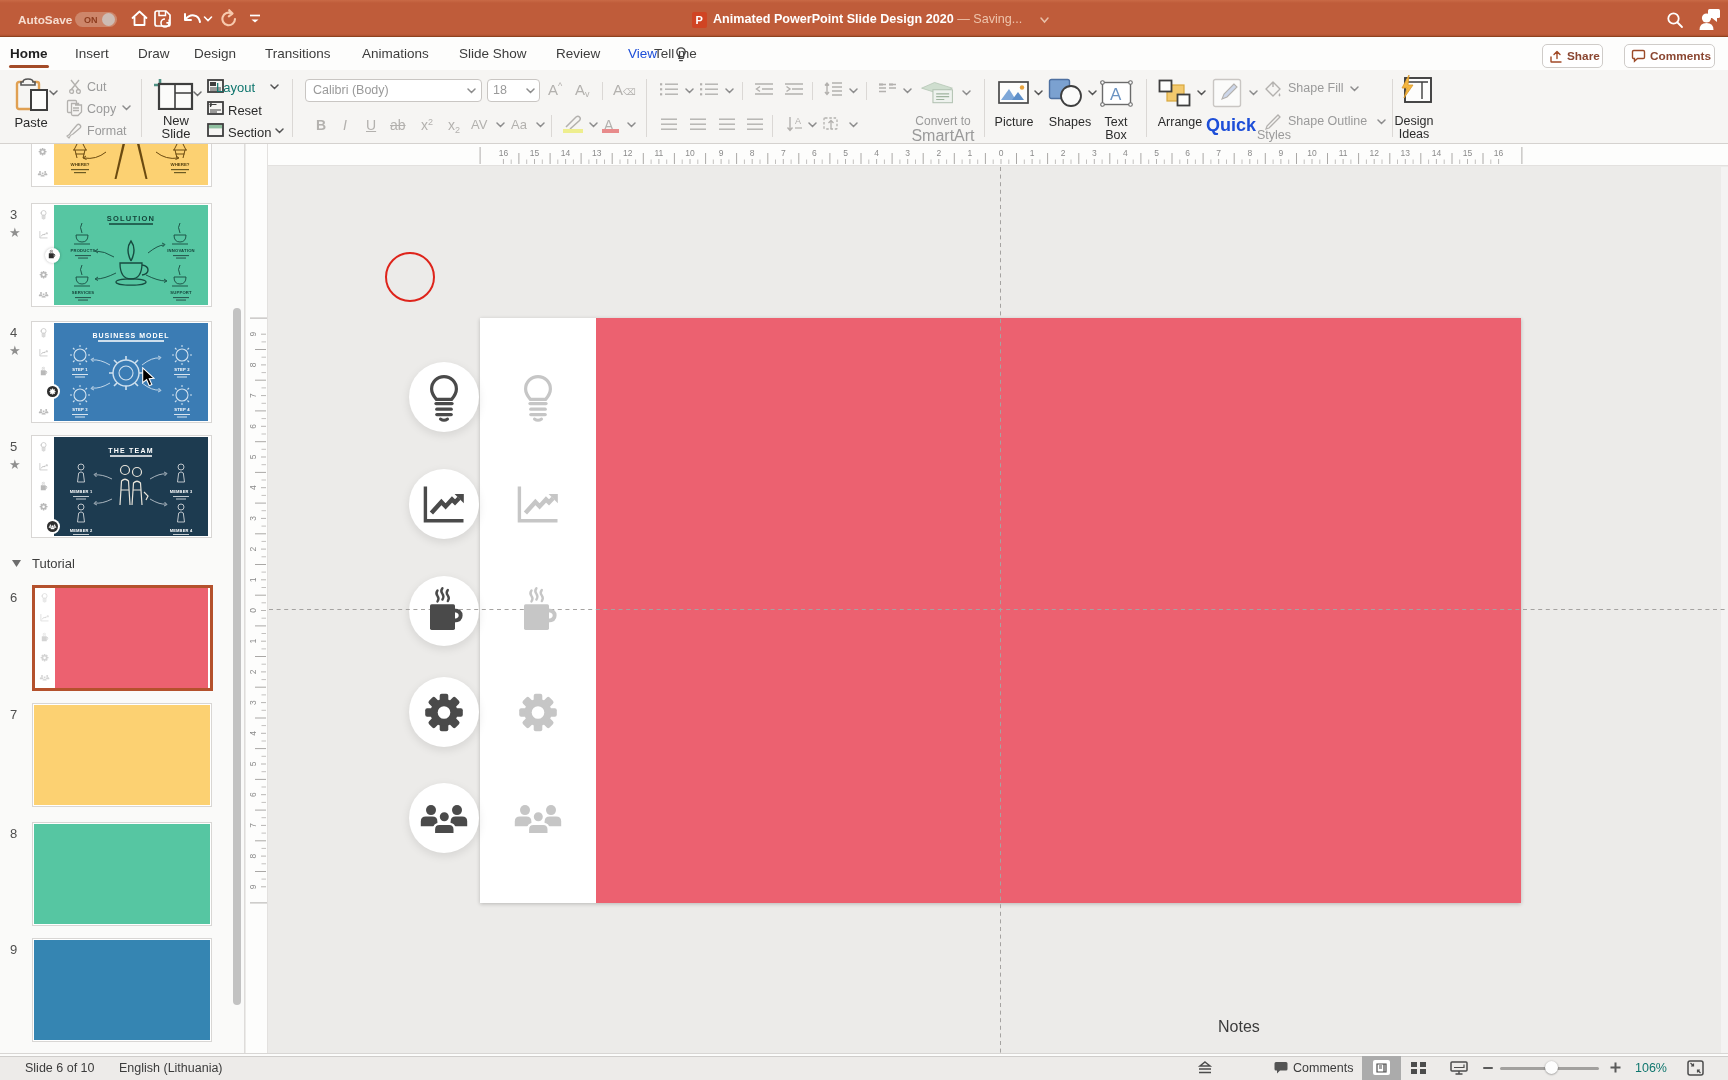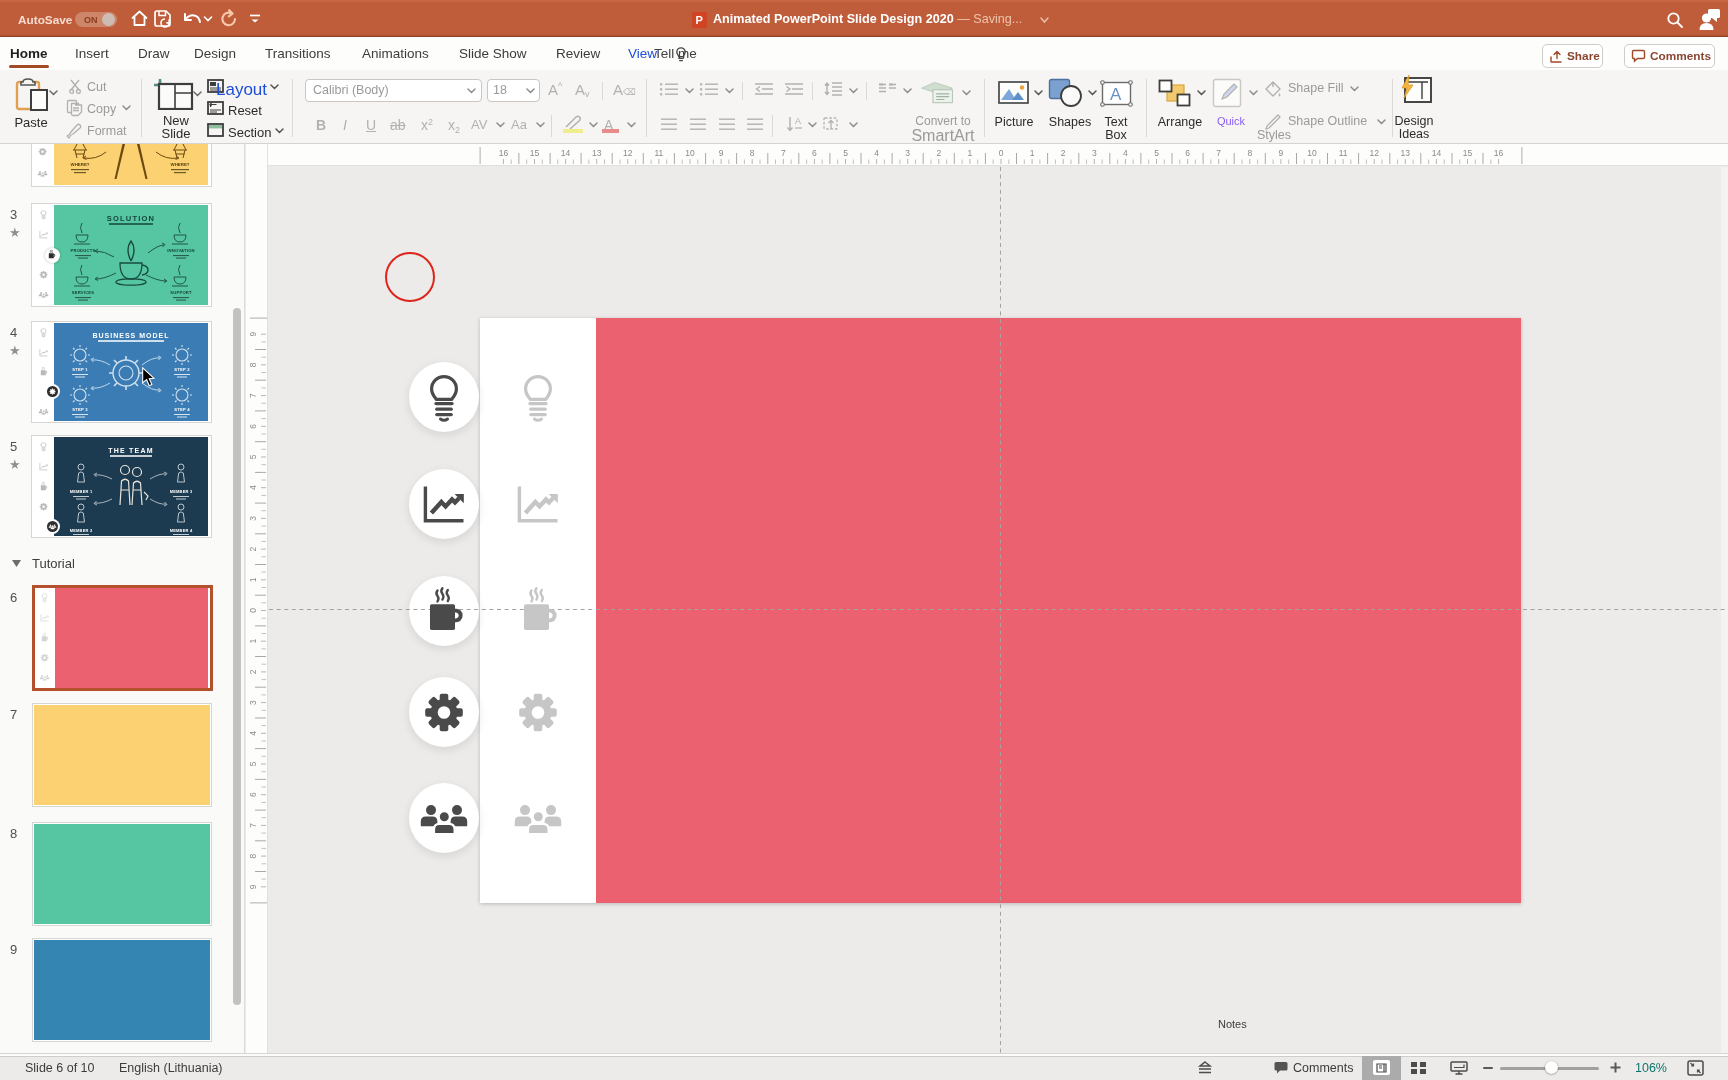--- a/index.html
+++ b/index.html
@@ -111,21 +111,21 @@
 <div class="abs" style="left:116px;top:113px;width:120px;text-align:center;font-size:13px;color:#2b2b2b;font-weight:normal">New</div>
 <div class="abs" style="left:116px;top:126px;width:120px;text-align:center;font-size:13px;color:#2b2b2b;font-weight:normal">Slide</div>
 <svg class="abs" style="left:193px;top:91px" width="9.0" height="6.0" viewBox="0 0 9 6">
     <path d="M1 1 L4.5 4.5 L8 1" fill="none" stroke="#6d6d6d" stroke-width="1.5" stroke-linecap="round"></path>
   </svg>
 <svg class="abs" style="left:207px;top:79px" width="17" height="14" viewBox="0 0 17 14">
     <rect x="1" y="1" width="15" height="12" fill="none" stroke="#3e3e3e" stroke-width="1.8"></rect>
     <rect x="3" y="3" width="6" height="4" fill="#3e3e3e"></rect>
     <path d="M3 9 L14 9 M3 11 L14 11" stroke="#3e3e3e" stroke-width="1"></path>
   </svg>
-<div class="abs" style="left:216px;top:80px;font-size:17px;color:#1d4ed8;font-weight:normal">Layout</div>
+<div class="abs" style="left:216px;top:80px;font-size:13px;color:#0f766e;font-weight:normal">Layout</div>
 <svg class="abs" style="left:270px;top:84px" width="9.0" height="6.0" viewBox="0 0 9 6">
     <path d="M1 1 L4.5 4.5 L8 1" fill="none" stroke="#555" stroke-width="1.5" stroke-linecap="round"></path>
   </svg>
 <svg class="abs" style="left:207px;top:101px" width="17" height="14" viewBox="0 0 17 14">
     <rect x="1" y="1" width="15" height="12" fill="none" stroke="#3e3e3e" stroke-width="1.8"></rect>
     <path d="M3.5 6 l0 -2.5 l6 0 M4.5 2 l-1.5 1.5 l1.5 1.5" fill="none" stroke="#3e3e3e" stroke-width="1.2"></path>
     <path d="M3 9 L14 9 M3 11 L10 11" stroke="#3e3e3e" stroke-width="1"></path>
   </svg>
 <div class="abs" style="left:228px;top:103px;font-size:13px;color:#2b2b2b;font-weight:normal">Reset</div>
 <svg class="abs" style="left:207px;top:123px" width="17" height="14" viewBox="0 0 17 14">
@@ -314,21 +314,21 @@
     <path d="M1 1 L4.5 4.5 L8 1" fill="none" stroke="#555" stroke-width="1.5" stroke-linecap="round"></path>
   </svg>
 <div class="abs" style="left:1120px;top:115px;width:120px;text-align:center;font-size:12.5px;color:#2b2b2b;font-weight:normal">Arrange</div>
 <svg class="abs" style="left:1212px;top:78px" width="30" height="30" viewBox="0 0 30 30">
     <rect x="1.5" y="1.5" width="27" height="27" rx="2" fill="#fbfbfa" stroke="#c9c6c3" stroke-width="1.4"></rect>
     <path d="M22 6 L12 16 L10 21 L15 19 L25 9 Z" fill="#cdd7ea" stroke="#b3b1ae" stroke-width="1.1"></path>
   </svg>
 <svg class="abs" style="left:1249px;top:90px" width="9.0" height="6.0" viewBox="0 0 9 6">
     <path d="M1 1 L4.5 4.5 L8 1" fill="none" stroke="#8d8d8d" stroke-width="1.5" stroke-linecap="round"></path>
   </svg>
-<div class="abs" style="left:1171px;top:115px;width:120px;text-align:center;font-size:11px;color:#8b5cf6;font-weight:normal">Quick</div>
+<div class="abs" style="left:1171px;top:115px;width:120px;text-align:center;font-size:18px;color:#1d4ed8;font-weight:bold">Quick</div>
 <div class="abs" style="left:1171px;top:128px;width:120px;text-align:right;font-size:12.5px;color:#9a9a9a;font-weight:normal">Styles</div>
 <svg class="abs" style="left:1265px;top:81px" width="17" height="16" viewBox="0 0 17 16">
     <path d="M8 1 L15 8 L8 15 L1 8 Z M8 1 L8 6" fill="none" stroke="#b3b1ae" stroke-width="1.4" stroke-linejoin="round"></path>
     <path d="M14.5 12 q1.8 2.6 0 3.4 q-1.8 -0.8 0 -3.4" fill="#b3b1ae"></path>
   </svg>
 <div class="abs" style="left:1288px;top:81px;font-size:12.5px;color:#9a9a9a;font-weight:normal">Shape Fill</div>
 <svg class="abs" style="left:1350px;top:86px" width="9.0" height="6.0" viewBox="0 0 9 6">
     <path d="M1 1 L4.5 4.5 L8 1" fill="none" stroke="#8d8d8d" stroke-width="1.5" stroke-linecap="round"></path>
   </svg>
 <svg class="abs" style="left:1265px;top:114px" width="17" height="16" viewBox="0 0 17 16">
@@ -1137,21 +1137,21 @@
 <div class="abs" style="left:32px;top:938px;width:180px;height:104px;border:1px solid #d8d6d4;background:#fff"></div>
 <div class="abs" style="left:34px;top:940px;width:176px;height:100px;background:#3585b2"></div>
 <div class="abs" style="left:10px;top:942px;font-size:13px;color:#4f4f4f">9</div>
 <div class="abs" style="left:0;top:1053px;width:1728px;height:3px;background:#fcfcfb;border-top:1px solid #d8d6d4"></div>
 <div class="abs" style="left:0;top:1056px;width:1728px;height:24px;background:#edebe9;border-top:1px solid #cfcdcb"></div>
 <div class="abs" style="left:25px;top:1061px;font-size:12.5px;color:#3c3c3c">Slide 6 of 10</div>
 <div class="abs" style="left:119px;top:1061px;font-size:12.5px;color:#3c3c3c">English (Lithuania)</div>
 <svg class="abs" style="left:1197px;top:1061px" width="16" height="14" viewBox="0 0 16 14">
     <path d="M8 1 L13 5 L3 5 Z M2 8 L14 8 M2 11.5 L14 11.5" fill="none" stroke="#4c4c4c" stroke-width="1.5"></path>
   </svg>
-<div class="abs" style="left:1218px;top:1018px;font-size:11px;color:#3c3c3c">Notes</div>
+<div class="abs" style="left:1218px;top:1018px;font-size:16px;color:#3c3c3c">Notes</div>
 <svg class="abs" style="left:1273px;top:1061px" width="16" height="14" viewBox="0 0 16 14">
     <path d="M1.5 2.5 Q1.5 1 3 1 L13 1 Q14.5 1 14.5 2.5 L14.5 8 Q14.5 9.5 13 9.5 L7 9.5 L4 12.5 L4 9.5 L3 9.5 Q1.5 9.5 1.5 8 Z" fill="#545454"></path>
   </svg>
 <div class="abs" style="left:1293px;top:1061px;font-size:12.5px;color:#3c3c3c">Comments</div>
 <div class="abs" style="left:1362px;top:1056px;width:39px;height:24px;background:#ababab"></div>
 <div class="abs" style="left:1373px;top:1060px;width:17px;height:15px;background:#fff;border-radius:2px"></div>
 <svg class="abs" style="left:1376px;top:1063px" width="11" height="10" viewBox="0 0 11 10">
     <path d="M1 1 L10 1 L10 9 L1 9 Z M3 3 L6 3 M3 5 L6 5 M8 1 L8 9" fill="none" stroke="#4c4c4c" stroke-width="1.2"></path>
   </svg>
 <svg class="abs" style="left:1410px;top:1061px" width="17" height="14" viewBox="0 0 17 14">

